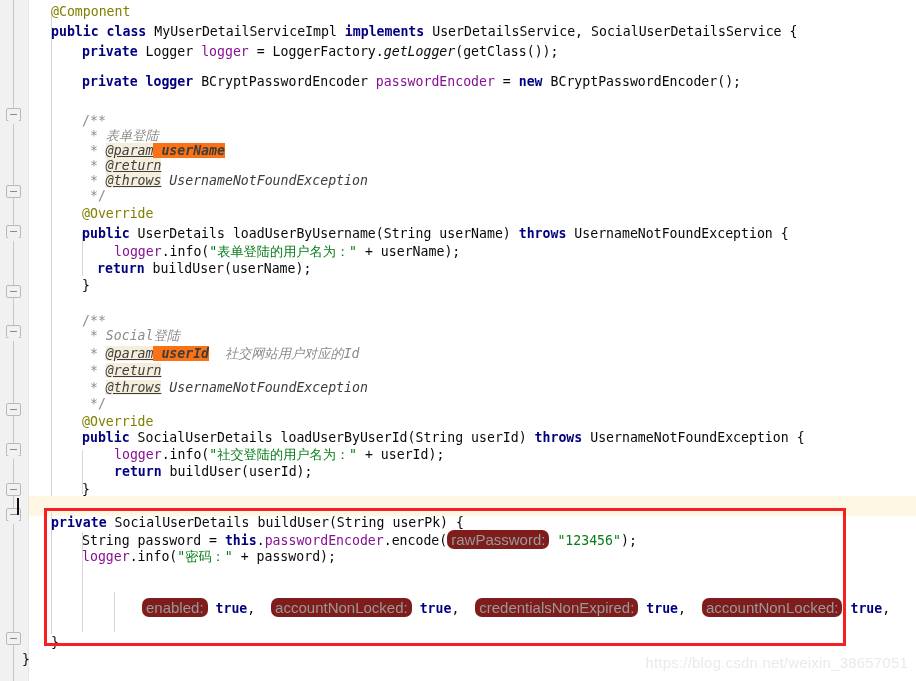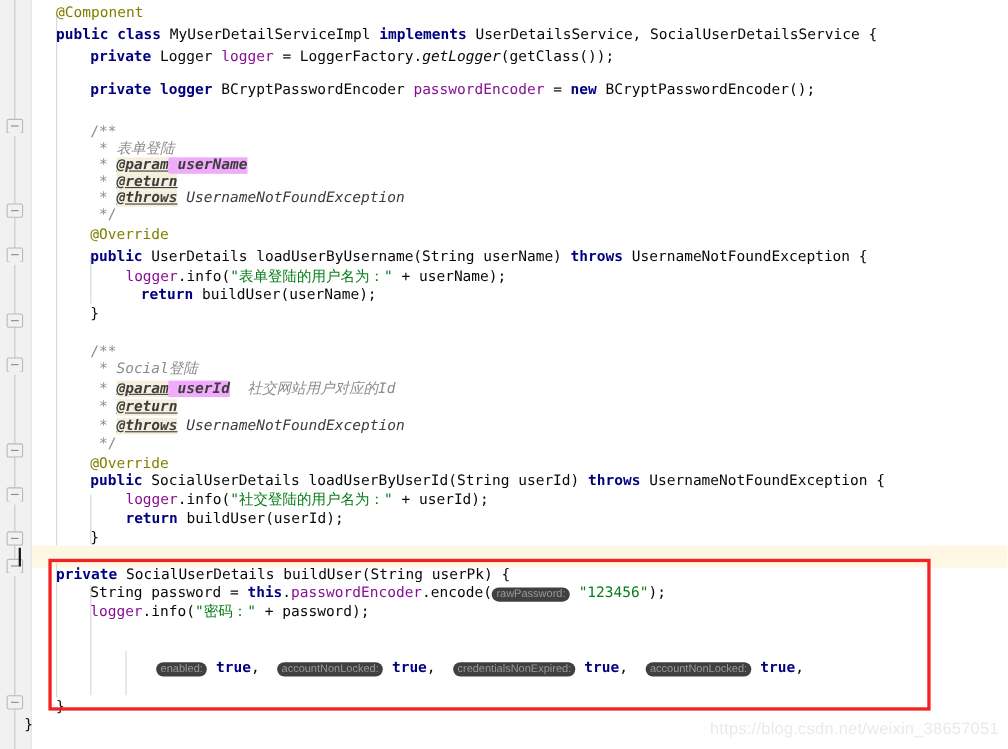--- a/index.html
+++ b/index.html
@@ -130,32 +130,32 @@
 
   
   .kw        { color: #000080; font-weight: bold; }
   .type      { color: #080808; }
   .field     { color: #871094; }                      
   .static    { color: #080808; font-style: italic; }  
   .anno      { color: #808000; }                      
   .str       { color: #067d17; }                      
   .cmt       { color: #8c8c8c; font-style: italic; }  
   .cmt-plain { color: #8c8c8c; }
-  .jdoc-tag  { color: #3d3d3d; font-style: italic; font-weight: bold;
+  .jdoc-tag  { color: #3d3d3d; font-style: italic; font-weight: normal;
                text-decoration: underline; background: #f5eedc; }
   .jdoc-val  { color: #3d3d3d; font-style: italic; font-weight: bold;
-               background: #f0abfc; }
+               background: #f97316; }
   .jdoc-type { color: #3d3d3d; font-style: italic; }
   .hint {
-    background: #404040;
+    background: #7f1d1d;
     color: #999999;
     border-radius: 7px;
     padding: 1px 4px;
     font-family: "Liberation Sans", sans-serif;
-    font-size: 10px;
+    font-size: 15px;
   }
 </style>
 </head>
 <body>
 
 <div id="editor">
 
   <div id="gutter">
     <div class="fold-rail"></div>
     <div class="fold-marker close" style="top:108px"></div>
@@ -192,21 +192,21 @@
     <div class="line" style="top:111px; left:53px;"><span class="cmt-plain">/**</span></div>
     <div class="line" style="top:126px; left:53px;"><span class="cmt-plain"> * </span><span class="cmt">表单登陆</span></div>
     <div class="line" style="top:141px; left:53px;"><span class="cmt-plain"> * </span><span class="jdoc-tag">@param</span><span class="jdoc-val"> </span><span class="jdoc-val">userName</span></div>
     <div class="line" style="top:156px; left:53px;"><span class="cmt-plain"> * </span><span class="jdoc-tag">@return</span></div>
     <div class="line" style="top:171px; left:53px;"><span class="cmt-plain"> * </span><span class="jdoc-tag">@throws</span><span class="cmt-plain"> </span><span class="jdoc-type">UsernameNotFoundException</span></div>
     <div class="line" style="top:186px; left:53px;"><span class="cmt-plain"> */</span></div>
 
     <div class="line" style="top:204px; left:53px;"><span class="anno">@Override</span></div>
     <div class="line" style="top:224px; left:53px;"><span class="kw">public</span> <span class="type">UserDetails</span> loadUserByUsername(<span class="type">String</span> userName) <span class="kw">throws</span> <span class="type">UsernameNotFoundException</span> {</div>
     <div class="line" style="top:242px; left:85px;"><span class="field">logger</span>.info(<span class="str">"表单登陆的用户名为："</span> + userName);</div>
-    <div class="line" style="top:259px; left:99px;"><span class="kw">return</span> buildUser(userName);</div>
+    <div class="line" style="top:259px; left:68px;"><span class="kw">return</span> buildUser(userName);</div>
     <div class="line" style="top:276px; left:53px;">}</div>
 
     <div class="line" style="top:311px; left:53px;"><span class="cmt-plain">/**</span></div>
     <div class="line" style="top:326px; left:53px;"><span class="cmt-plain"> * </span><span class="cmt">Social登陆</span></div>
     <div class="line" style="top:344px; left:53px;"><span class="cmt-plain"> * </span><span class="jdoc-tag">@param</span><span class="jdoc-val"> </span><span class="jdoc-val">userId</span><span class="cmt">  社交网站用户对应的Id</span></div>
     <div class="line" style="top:361px; left:53px;"><span class="cmt-plain"> * </span><span class="jdoc-tag">@return</span></div>
     <div class="line" style="top:378px; left:53px;"><span class="cmt-plain"> * </span><span class="jdoc-tag">@throws</span><span class="cmt-plain"> </span><span class="jdoc-type">UsernameNotFoundException</span></div>
     <div class="line" style="top:394px; left:53px;"><span class="cmt-plain"> */</span></div>
 
     <div class="line" style="top:412px; left:53px;"><span class="anno">@Override</span></div>

